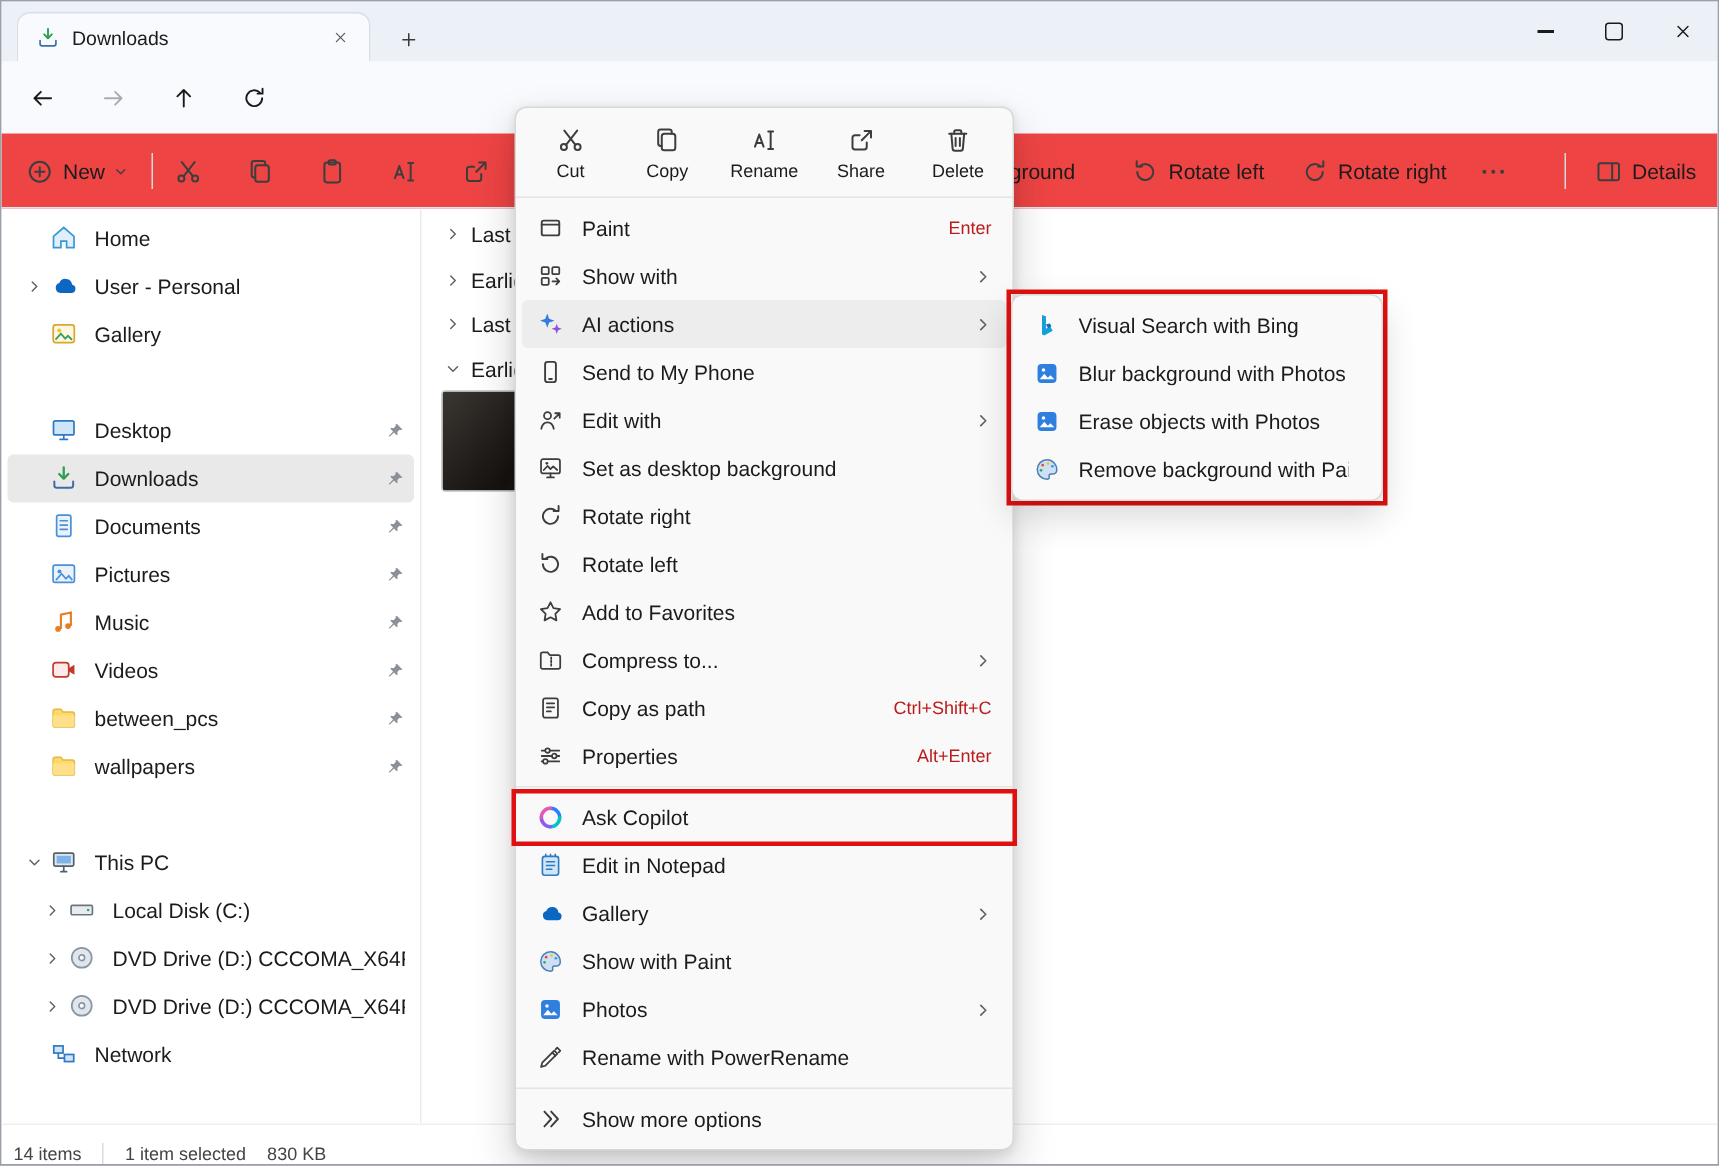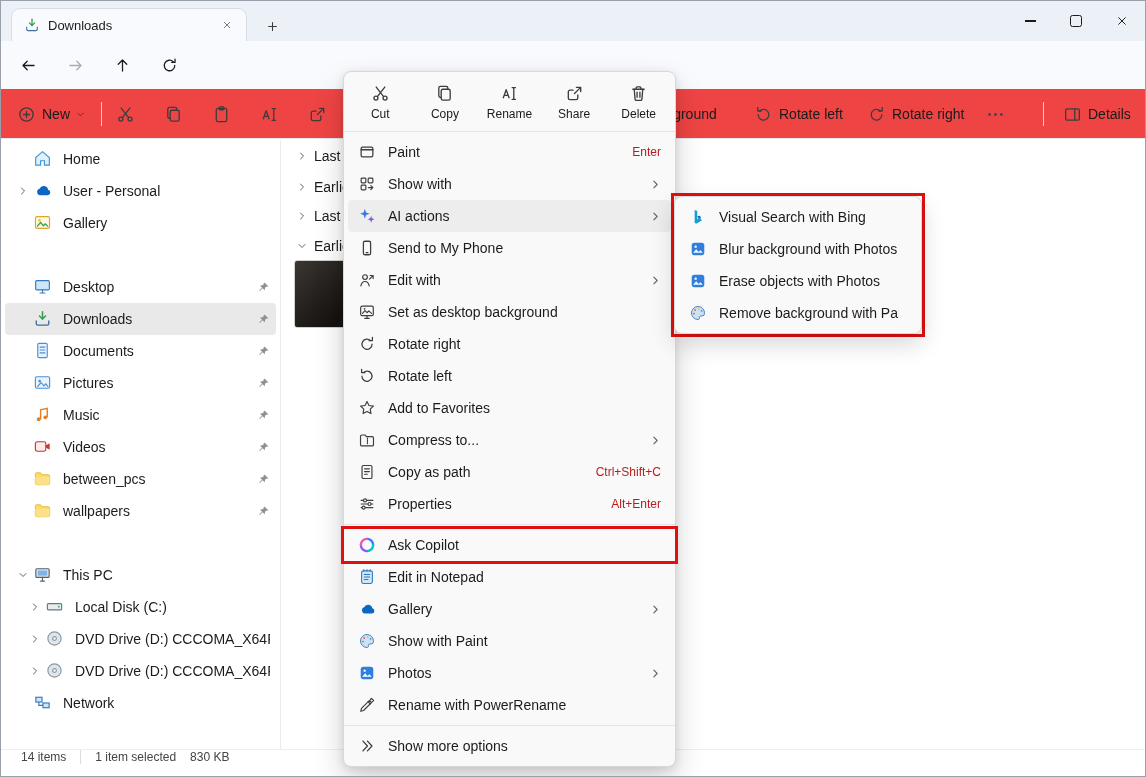--- a/index.html
+++ b/index.html
@@ -72,21 +72,21 @@
   .main{position:absolute;top:139px;left:281px;right:0;bottom:27px;background:#fff}
   .grow{position:absolute;left:6px;height:28px;display:flex;align-items:center;font-size:14px;color:#1b1b1b;border-radius:4px;padding:0 4px}
   .groups-host .grow:nth-child(1){top:2px}
   .groups-host .grow:nth-child(2){top:33px}
   .groups-host .grow:nth-child(3){top:62px}
   .groups-host .grow:nth-child(4){top:92px}
   .grow .g-label{margin-left:2px}
   .thumb{position:absolute;left:12px;top:120px;width:118px;height:68px;border-radius:3px;background:linear-gradient(135deg,#3a3632,#15120f 55%,#2d2a25);border:1px solid #cfcfcf;box-sizing:border-box}
 
   
-  .statusbar{position:absolute;left:0;right:0;bottom:0;height:27px;background:#fff;border-top:1px solid #efefef;display:flex;align-items:flex-start;gap:14px;padding:0 20px;font-size:12px;color:#444;box-sizing:border-box}
+  .statusbar{position:absolute;left:0;right:0;bottom:0;height:27px;background:#fff;border-top:1px solid #efefef;display:flex;align-items:flex-end;gap:14px;padding:0 8px;font-size:12px;color:#444;box-sizing:border-box}
   .sb-sep{width:1px;height:14px;background:#dcdcdc}
 
   
   .cmenu{position:absolute;left:342px;top:70px;width:333px;background:#f9f9f9;border:1px solid #d8d8d8;border-radius:8px;box-shadow:0 14px 30px rgba(0,0,0,.18),0 2px 8px rgba(0,0,0,.10);padding:4px;z-index:40;box-sizing:border-box}
   .tiles{display:flex;height:52px}
   .tile{flex:1;display:flex;flex-direction:column;align-items:center;justify-content:center;gap:4px;border-radius:4px;color:#1b1b1b}
   .tile-icon{display:flex}.tile-icon .ic{width:19px;height:19px;color:#3d3d3d}
   .tile-label{font-size:12px}
   .topsep{height:1px;background:#e4e4e4;margin:3px -4px 4px}
   .mrow{height:32px;display:flex;align-items:center;padding:0 10px;border-radius:4px;font-size:14px;color:#1b1b1b;position:relative}

